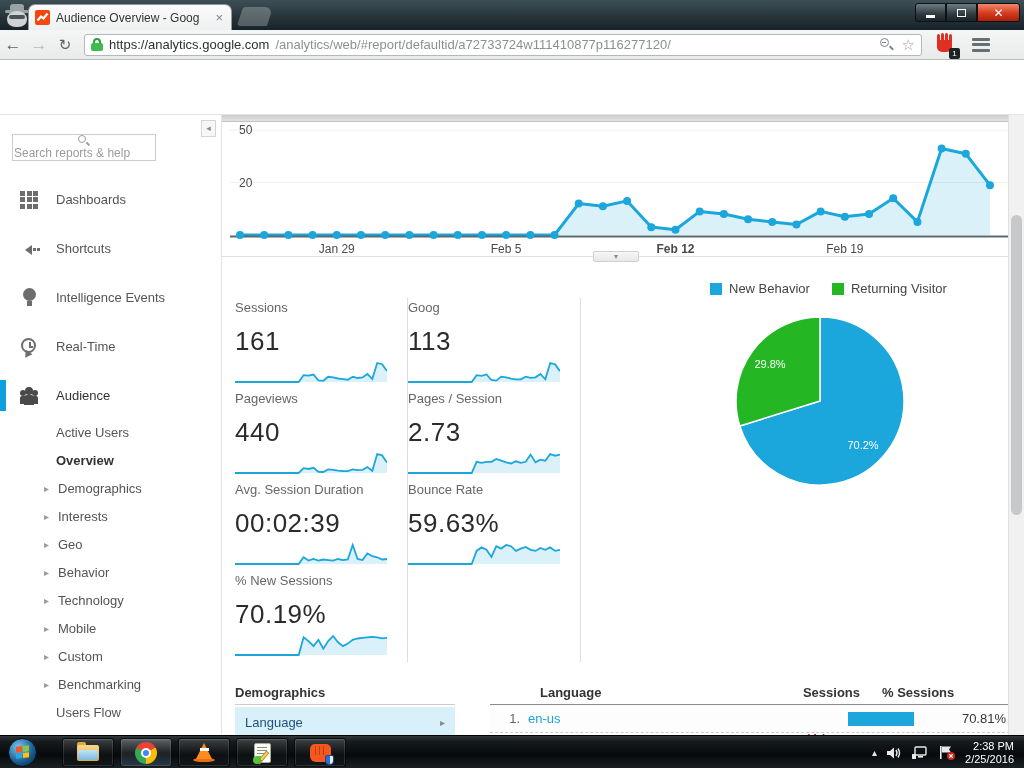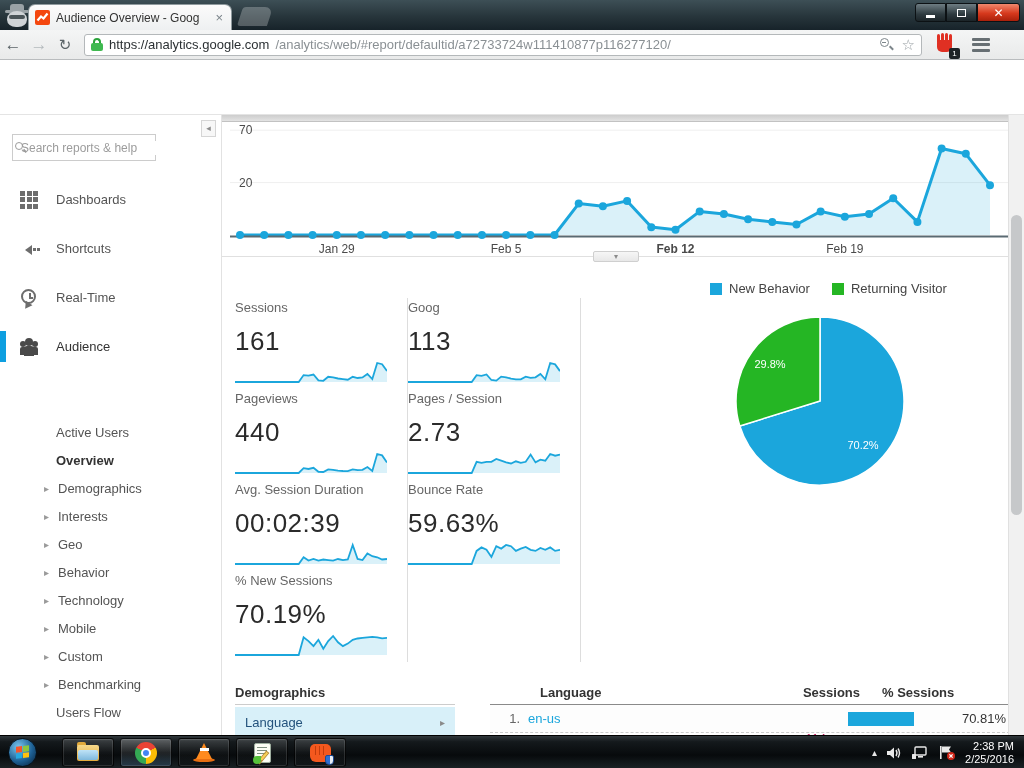--- a/index.html
+++ b/index.html
@@ -75,21 +75,21 @@
   #gearbtn { position:absolute; right:60px; top:76px; }
   #bellbtn { position:absolute; right:18px; top:74px; }
   #bellbtn .badge { position:absolute; right:-8px; top:-7px; width:14px; height:13px; background:#14b4ec; color:#fff;
     font-size:10px; font-weight:bold; line-height:13px; text-align:center; border-radius:3px; font-style:italic; }
 
   
   #sidebar { position:absolute; left:0; top:115px; width:222px; height:620px; background:#fff; border-right:1px solid #e2e2e2; }
   #collapse { position:absolute; left:201px; top:120px; width:15px; height:17px; background:#f7f7f7; border:1px solid #d5d5d5;
     color:#8b8b8b; font-size:9px; text-align:center; line-height:15px; }
   #searchbox { position:absolute; left:12px; top:19px; width:144px; height:27px; border:1px solid #ccc; background:#fff;
-    display:flex; align-items:center; padding:0 2px; gap:6px; }
+    display:flex; align-items:center; padding:0 2px; gap:6px;flex-direction:column; }
   #searchbox input { border:none; outline:none; width:140px; font-size:12px; color:#444; font-family:"Liberation Sans",sans-serif; }
   #searchbox input::placeholder { color:#9c9c9c; }
   .lens-sm { width:12px; height:12px; position:relative; }
   .lens-sm .lens { position:absolute; left:0; top:0; width:8px; height:8px; border:1.4px solid #9c9c9c; border-radius:50%; }
   .lens-sm .handle { position:absolute; left:8px; top:8px; width:4px; height:1.6px; background:#9c9c9c; transform:rotate(45deg); }
   #side-items { position:absolute; left:0; top:60px; width:221px; }
   .side-item { position:relative; height:49px; display:flex; align-items:center; gap:16px; padding-left:20px; }
   .side-item .lbl { font-size:13px; color:#545454; }
   .side-item.active .lbl { color:#333; }
   .side-item.active::before { content:""; position:absolute; left:0; top:9px; bottom:9px; width:6px; background:#0e9fe0; }
@@ -344,20 +344,27 @@
           <span class="lbl">Dashboards</span>
         </div>
         <div class="side-item">
           <span class="side-icon icon-short">
             <span class="head"></span>
             <span class="dash" style="left:8px"></span>
             <span class="dash" style="left:12.5px"></span>
             <span class="dash" style="left:17px"></span>
           </span>
           <span class="lbl">Shortcuts</span>
+        </div>
+        <div class="side-item">
+          <span class="side-icon icon-bulb">
+            <span class="globe"></span>
+            <span class="base"></span>
+          </span>
+          <span class="lbl">Intelligence Events</span>
         </div>
         <div class="side-item">
           <span class="side-icon icon-rt">
             <span class="tail"></span>
             <span class="ring"></span>
             <span class="h1"></span>
             <span class="h2"></span>
           </span>
           <span class="lbl">Real-Time</span>
         </div>
@@ -425,21 +432,21 @@
         <circle cx="622.8387096774194" cy="98.66" r="4" fill="#1ba6dc"></circle>
         <circle cx="647.0322580645162" cy="96.03999999999999" r="4" fill="#1ba6dc"></circle>
         <circle cx="671.2258064516129" cy="80.32" r="4" fill="#1ba6dc"></circle>
         <circle cx="695.4193548387098" cy="103.9" r="4" fill="#1ba6dc"></circle>
         <circle cx="719.6129032258065" cy="30.539999999999992" r="4" fill="#1ba6dc"></circle>
         <circle cx="743.8064516129033" cy="35.78" r="4" fill="#1ba6dc"></circle>
         <circle cx="768" cy="67.22" r="4" fill="#1ba6dc"></circle>
       </svg>
     <div id="yticks">
         <span class="ytick" style="top: 60.6px;">20</span>
-        <span class="ytick" style="top: 8.2px;">70</span>
+        <span class="ytick" style="top: 8.2px;">50</span>
       </div>
     <div id="xticks">
         <span class="xtick" style="left: 114.774px;">Jan 29</span>
         <span class="xtick" style="left: 284.129px;">Feb 5</span>
         <span class="xtick" style="left: 453.484px; font-weight: bold;">Feb 12</span>
         <span class="xtick" style="left: 622.839px;">Feb 19</span>
       </div>
     <div id="chart-divider"></div>
     <div id="chart-collapse">▾</div>
 

